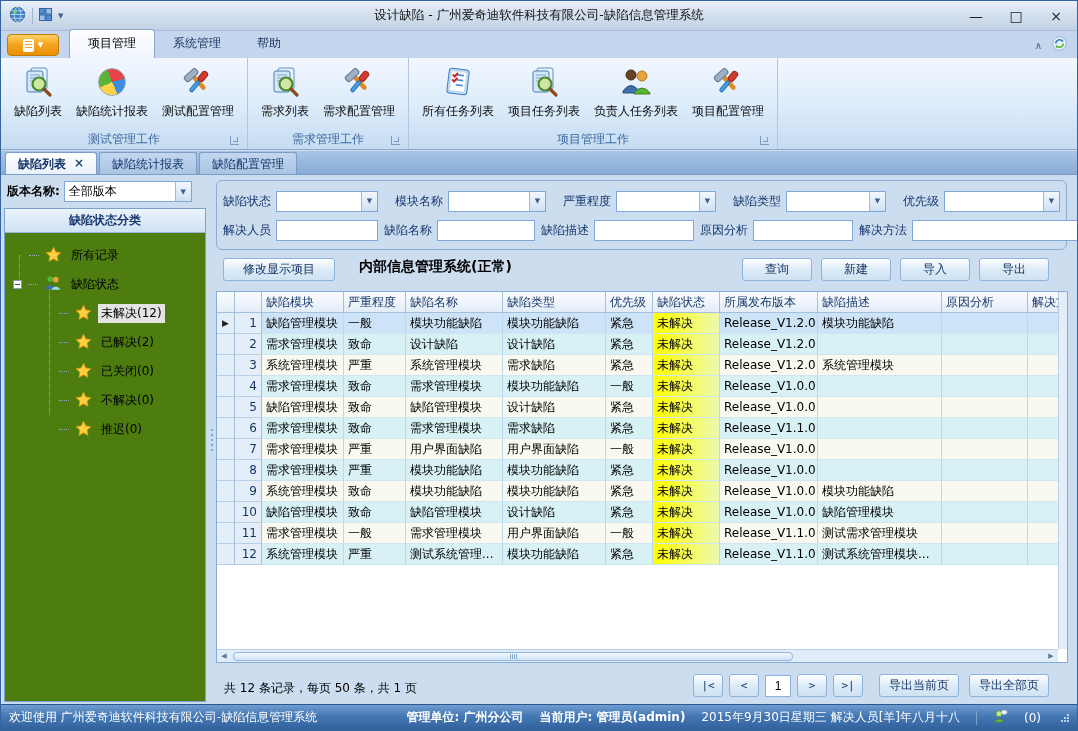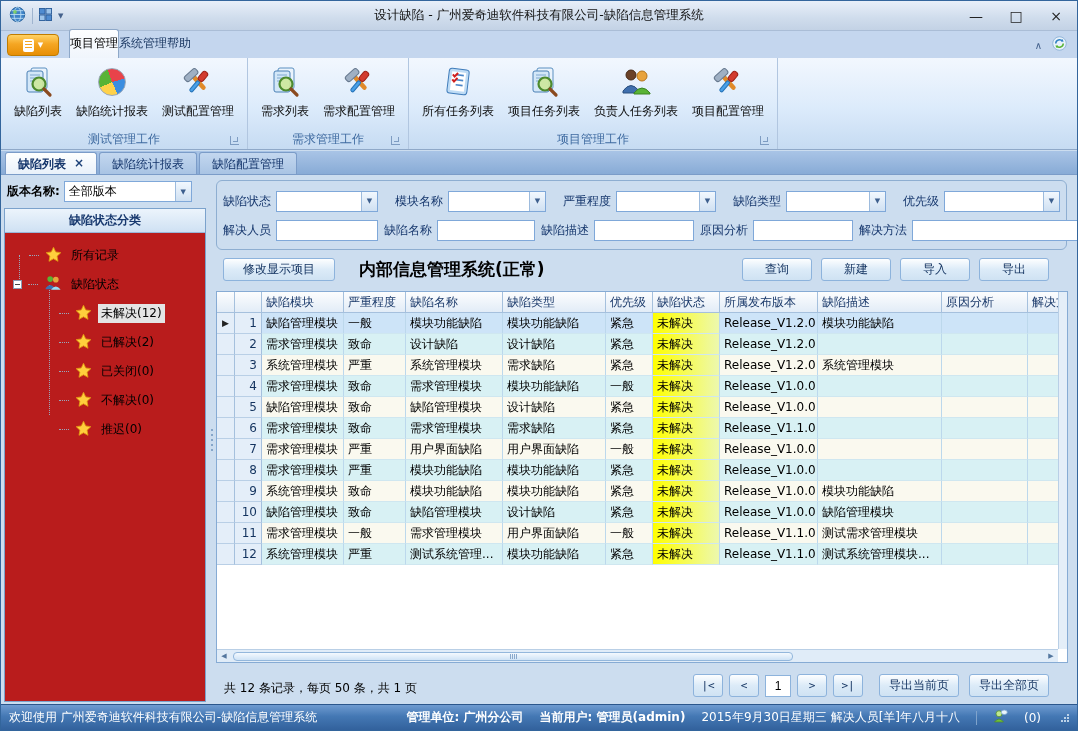--- a/index.html
+++ b/index.html
@@ -19,21 +19,21 @@
 
   
   .tabrow { position:absolute; left:0; top:30px; width:100%; height:27px; background:#c4d6ee; display:flex; align-items:flex-end; }
   .appbtn { margin:2px 10px 2px 6px; width:52px; height:22px; border-radius:4px;
     background:linear-gradient(#ffd264,#f5a623 45%,#e78f06); border:1px solid #c07c00;
     display:flex; align-items:center; justify-content:center; gap:4px; }
   .appbtn .glyph { width:11px; height:13px; background:#fff; border-radius:2px; position:relative; }
   .appbtn .glyph::before { content:""; position:absolute; left:2px; top:2px; width:7px; height:9px;
     background:repeating-linear-gradient(#f5a623 0 1px, transparent 1px 3px); }
   .appbtn .caret { color:#fff; font-size:7px; }
-  .rtab { padding:5px 0 6px; color:#16335e; cursor:default; }
+  .rtab { padding:5px 18px 6px; color:#16335e; cursor:default; }
   .rtab.active { background:linear-gradient(#fdfeff,#f0f5fc); border:1px solid #8ea8c8; border-bottom:none;
     border-radius:3px 3px 0 0; color:#000; }
   .tabrow-right { margin-left:auto; display:flex; align-items:center; gap:10px; padding:0 10px 4px; }
   .chev { color:#44618c; font-size:10px; }
 
   
   .ribbon { position:absolute; left:0; top:57px; width:100%; height:92px;
     background:linear-gradient(#f2f7fe,#dcebfb 55%,#c6dbf2); border-bottom:1px solid #8fa8c8; display:flex; }
   .rgroup { display:flex; flex-direction:column; border-right:1px solid #b1c6e0; padding:4px 6px 0; }
   .rbuttons { display:flex; flex:1; align-items:flex-start; }
@@ -58,21 +58,21 @@
   .dtab .close { color:#1c4178; font-weight:bold; cursor:default; }
 
   
   .version-row { position:absolute; left:6px; top:180px; display:flex; align-items:center; gap:4px; }
   .version-row .vlabel { font-weight:bold; }
   .combo { background:#fff; border:1px solid #7fa8d9; height:21px; display:flex; align-items:center; }
   .combo .val { flex:1; padding:0 4px; white-space:nowrap; overflow:hidden; }
   .combo .drop { width:16px; height:100%; border-left:1px solid #9dbbdd;
     background:linear-gradient(#f2f8fe,#cfe0f2); display:flex; align-items:center; justify-content:center;
     font-size:7px; color:#3d5f8e; }
-  .side-panel { position:absolute; left:3px; top:207px; width:202px; height:494px; background:#b91c1c; border:1px solid #7ba2cc; }
+  .side-panel { position:absolute; left:3px; top:207px; width:202px; height:494px; background:#4d7c0f; border:1px solid #7ba2cc; }
   .side-header { height:24px; background:linear-gradient(#ecf4fc,#cfe1f3); border-bottom:1px solid #9ab6d9;
     display:flex; align-items:center; justify-content:center; font-weight:bold; color:#17386e; }
   .tree { position:relative; padding-top:8px; }
   .tnode { height:29px; display:flex; align-items:center; gap:6px; position:relative; }
   .tnode .stub { border-top:1px dotted #98a8bc; width:10px; }
   .tnode .txt { padding:1px 3px; }
   .tnode.selected .txt { background:#e4e4e4; }
   .expander { width:9px; height:9px; border:1px solid #8a9bb4; background:#fff; position:relative; margin-left:8px; }
   .expander::before { content:""; position:absolute; left:1px; top:3px; width:5px; height:1px; background:#444; }
   .guide { position:absolute; border-left:1px dotted #98a8bc; }
@@ -85,21 +85,21 @@
     border:1px solid #8eaed1; border-radius:6px; padding:8px 6px 0; }
   .frow { display:flex; align-items:center; height:24px; margin-bottom:5px; }
   .ffield { display:flex; align-items:center; }
   .ffield .flabel { color:#17386e; white-space:nowrap; padding-right:5px; }
   .finput { background:#fff; border:1px solid #7fa8d9; height:21px; }
 
   
   .action-row { position:absolute; left:215px; top:257px; width:851px; height:26px; display:flex; align-items:flex-start; }
   .btn { background:linear-gradient(#fdfeff,#dcebf8 50%,#cfe2f3); border:1px solid #8db3dc; border-radius:3px;
     height:23px; color:#10305e; display:flex; align-items:center; justify-content:center; cursor:default; }
-  .sys-label { font-weight:bold; font-size:17px; margin-left:24px; }
+  .sys-label { font-weight:bold; font-size:14px; margin-left:24px; }
   .action-right { margin-left:auto; display:flex; gap:9px; padding-right:18px; }
   .action-right .btn { width:70px; }
 
   
   .grid { position:absolute; left:215px; top:290px; width:852px; height:372px; background:#fff; border:1px solid #86abd4; }
   .thead { display:flex; }
   .th { height:21px; background:linear-gradient(#fcfdfe,#e2ecf7); border-right:1px solid #a5c0dd; border-bottom:1px solid #a5c0dd;
     color:#1b3a6b; padding:2px 4px; white-space:nowrap; overflow:hidden; line-height:16px; }
   .trow { display:flex; }
   .tc { height:21px; padding:2px 4px; border-right:1px solid #bcd8ec; border-bottom:1px solid #cfe7f0;

